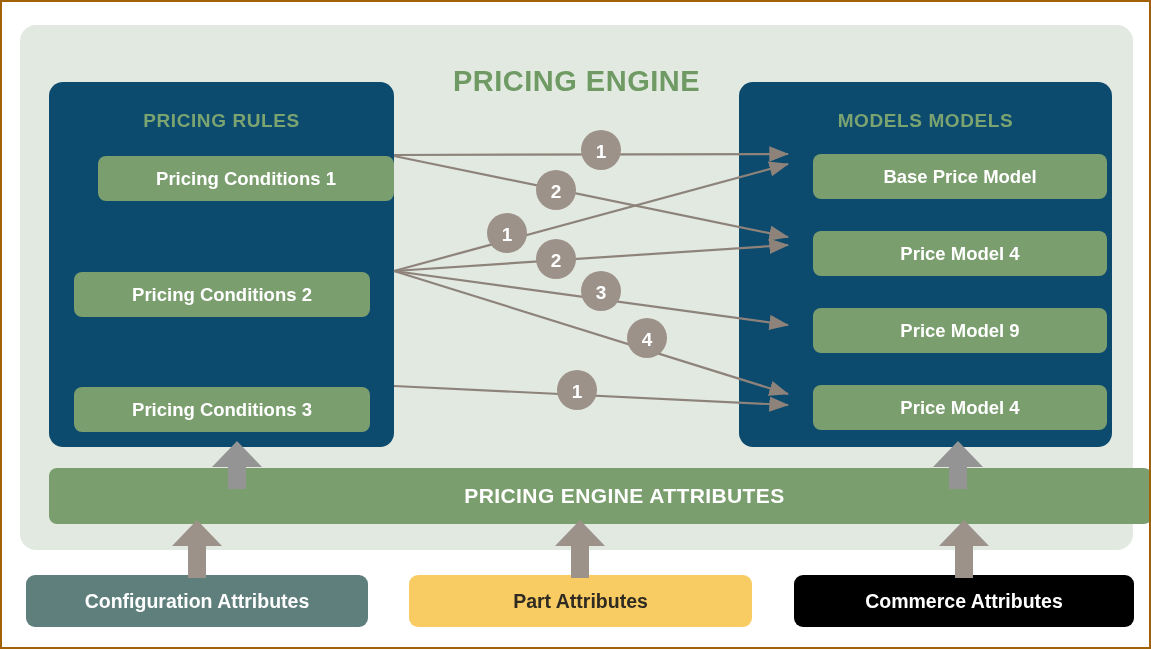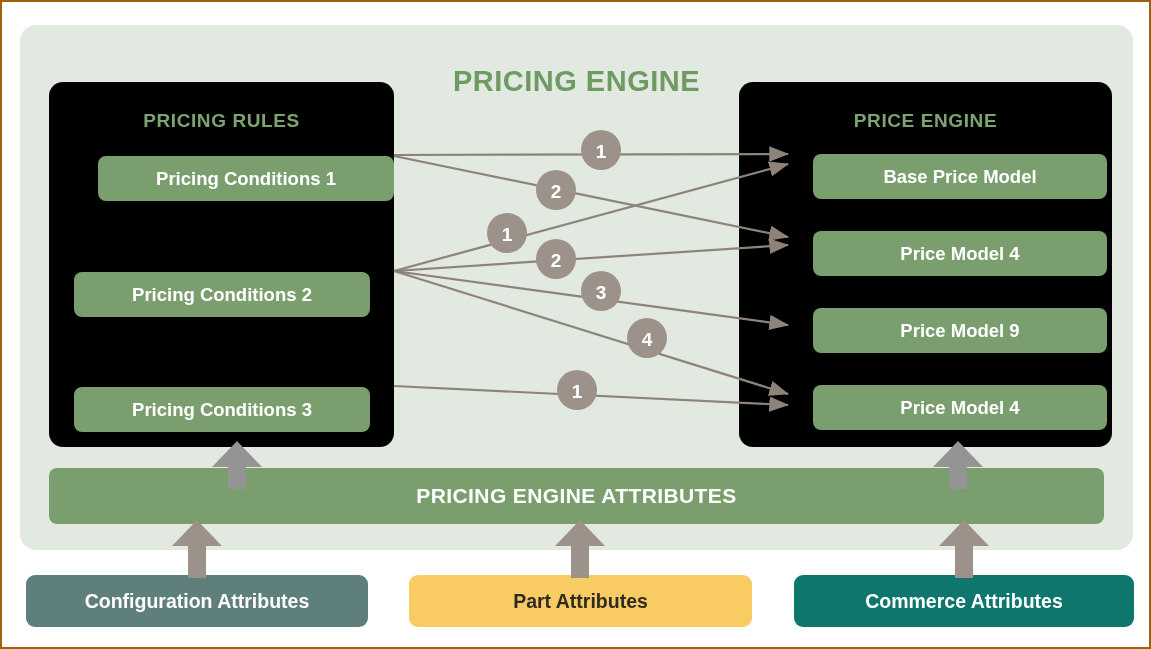--- a/index.html
+++ b/index.html
@@ -37,21 +37,21 @@
     text-align: center;
     font-size: 29px;
     font-weight: bold;
     letter-spacing: 0.5px;
     color: #6f9a64;
   }
 
   
   .subpanel {
     position: absolute;
-    background: #000000;
+    background: #0c4a6e;
     border-radius: 14px;
   }
   #panel-rules  { left: 29px;  top: 57px; width: 345px; height: 365px; }
   #panel-models { left: 719px; top: 57px; width: 373px; height: 365px; }
 
   .subpanel-title {
     position: absolute;
     top: 28px;
     left: 0;
     width: 100%;
@@ -113,37 +113,38 @@
     height: 56px;
     background: #7b9e6f;
     border-radius: 8px;
     color: #ffffff;
     font-size: 21px;
     font-weight: bold;
     letter-spacing: 0.4px;
     display: flex;
     align-items: center;
     justify-content: center;
+    padding-left: 48px;
   }
 
   
   .sbox {
     position: absolute;
     height: 52px;
     border-radius: 9px;
     font-size: 19.5px;
     font-weight: bold;
     display: flex;
     align-items: center;
     justify-content: center;
     box-sizing: border-box;
   }
   #src-config   { left: 24px;  top: 573px; width: 342px; background: #5f7f7d; color: #ffffff; }
   #src-part     { left: 407px; top: 573px; width: 343px; background: #f8cc63; color: #2f2a22; }
-  #src-commerce { left: 792px; top: 573px; width: 340px; background: #0f766e; color: #ffffff; }
+  #src-commerce { left: 792px; top: 573px; width: 340px; background: #000000; color: #ffffff; }
 
   
   .uparrow { position: absolute; }
   .uparrow .head {
     position: absolute; left: 0; top: 0;
     width: 0; height: 0;
     border-left: 25px solid transparent;
     border-right: 25px solid transparent;
   }
   .uparrow .stem { position: absolute; left: 16px; width: 18px; }
@@ -177,21 +178,21 @@
     <div id="engine-title">PRICING ENGINE</div>
 
     <div id="panel-rules" class="subpanel">
       <div class="subpanel-title">PRICING RULES</div>
       <div id="rule-1" class="gbox">Pricing Conditions 1</div>
       <div id="rule-2" class="gbox">Pricing Conditions 2</div>
       <div id="rule-3" class="gbox">Pricing Conditions 3</div>
     </div>
 
     <div id="panel-models" class="subpanel">
-      <div class="subpanel-title">PRICE ENGINE</div>
+      <div class="subpanel-title">MODELS MODELS</div>
       <div id="model-1" class="gbox">Base Price Model</div>
       <div id="model-2" class="gbox">Price Model 4</div>
       <div id="model-3" class="gbox">Price Model 9</div>
       <div id="model-4" class="gbox">Price Model 4</div>
     </div>
 
     <svg id="connectors" viewBox="0 0 1113 525" preserveAspectRatio="none">
       <defs>
         <marker id="ah" markerWidth="9" markerHeight="7" refX="8.5" refY="3.5" orient="auto" markerUnits="strokeWidth">
           <path d="M0,0 L9,3.5 L0,7 z" fill="#8d837a"></path>

